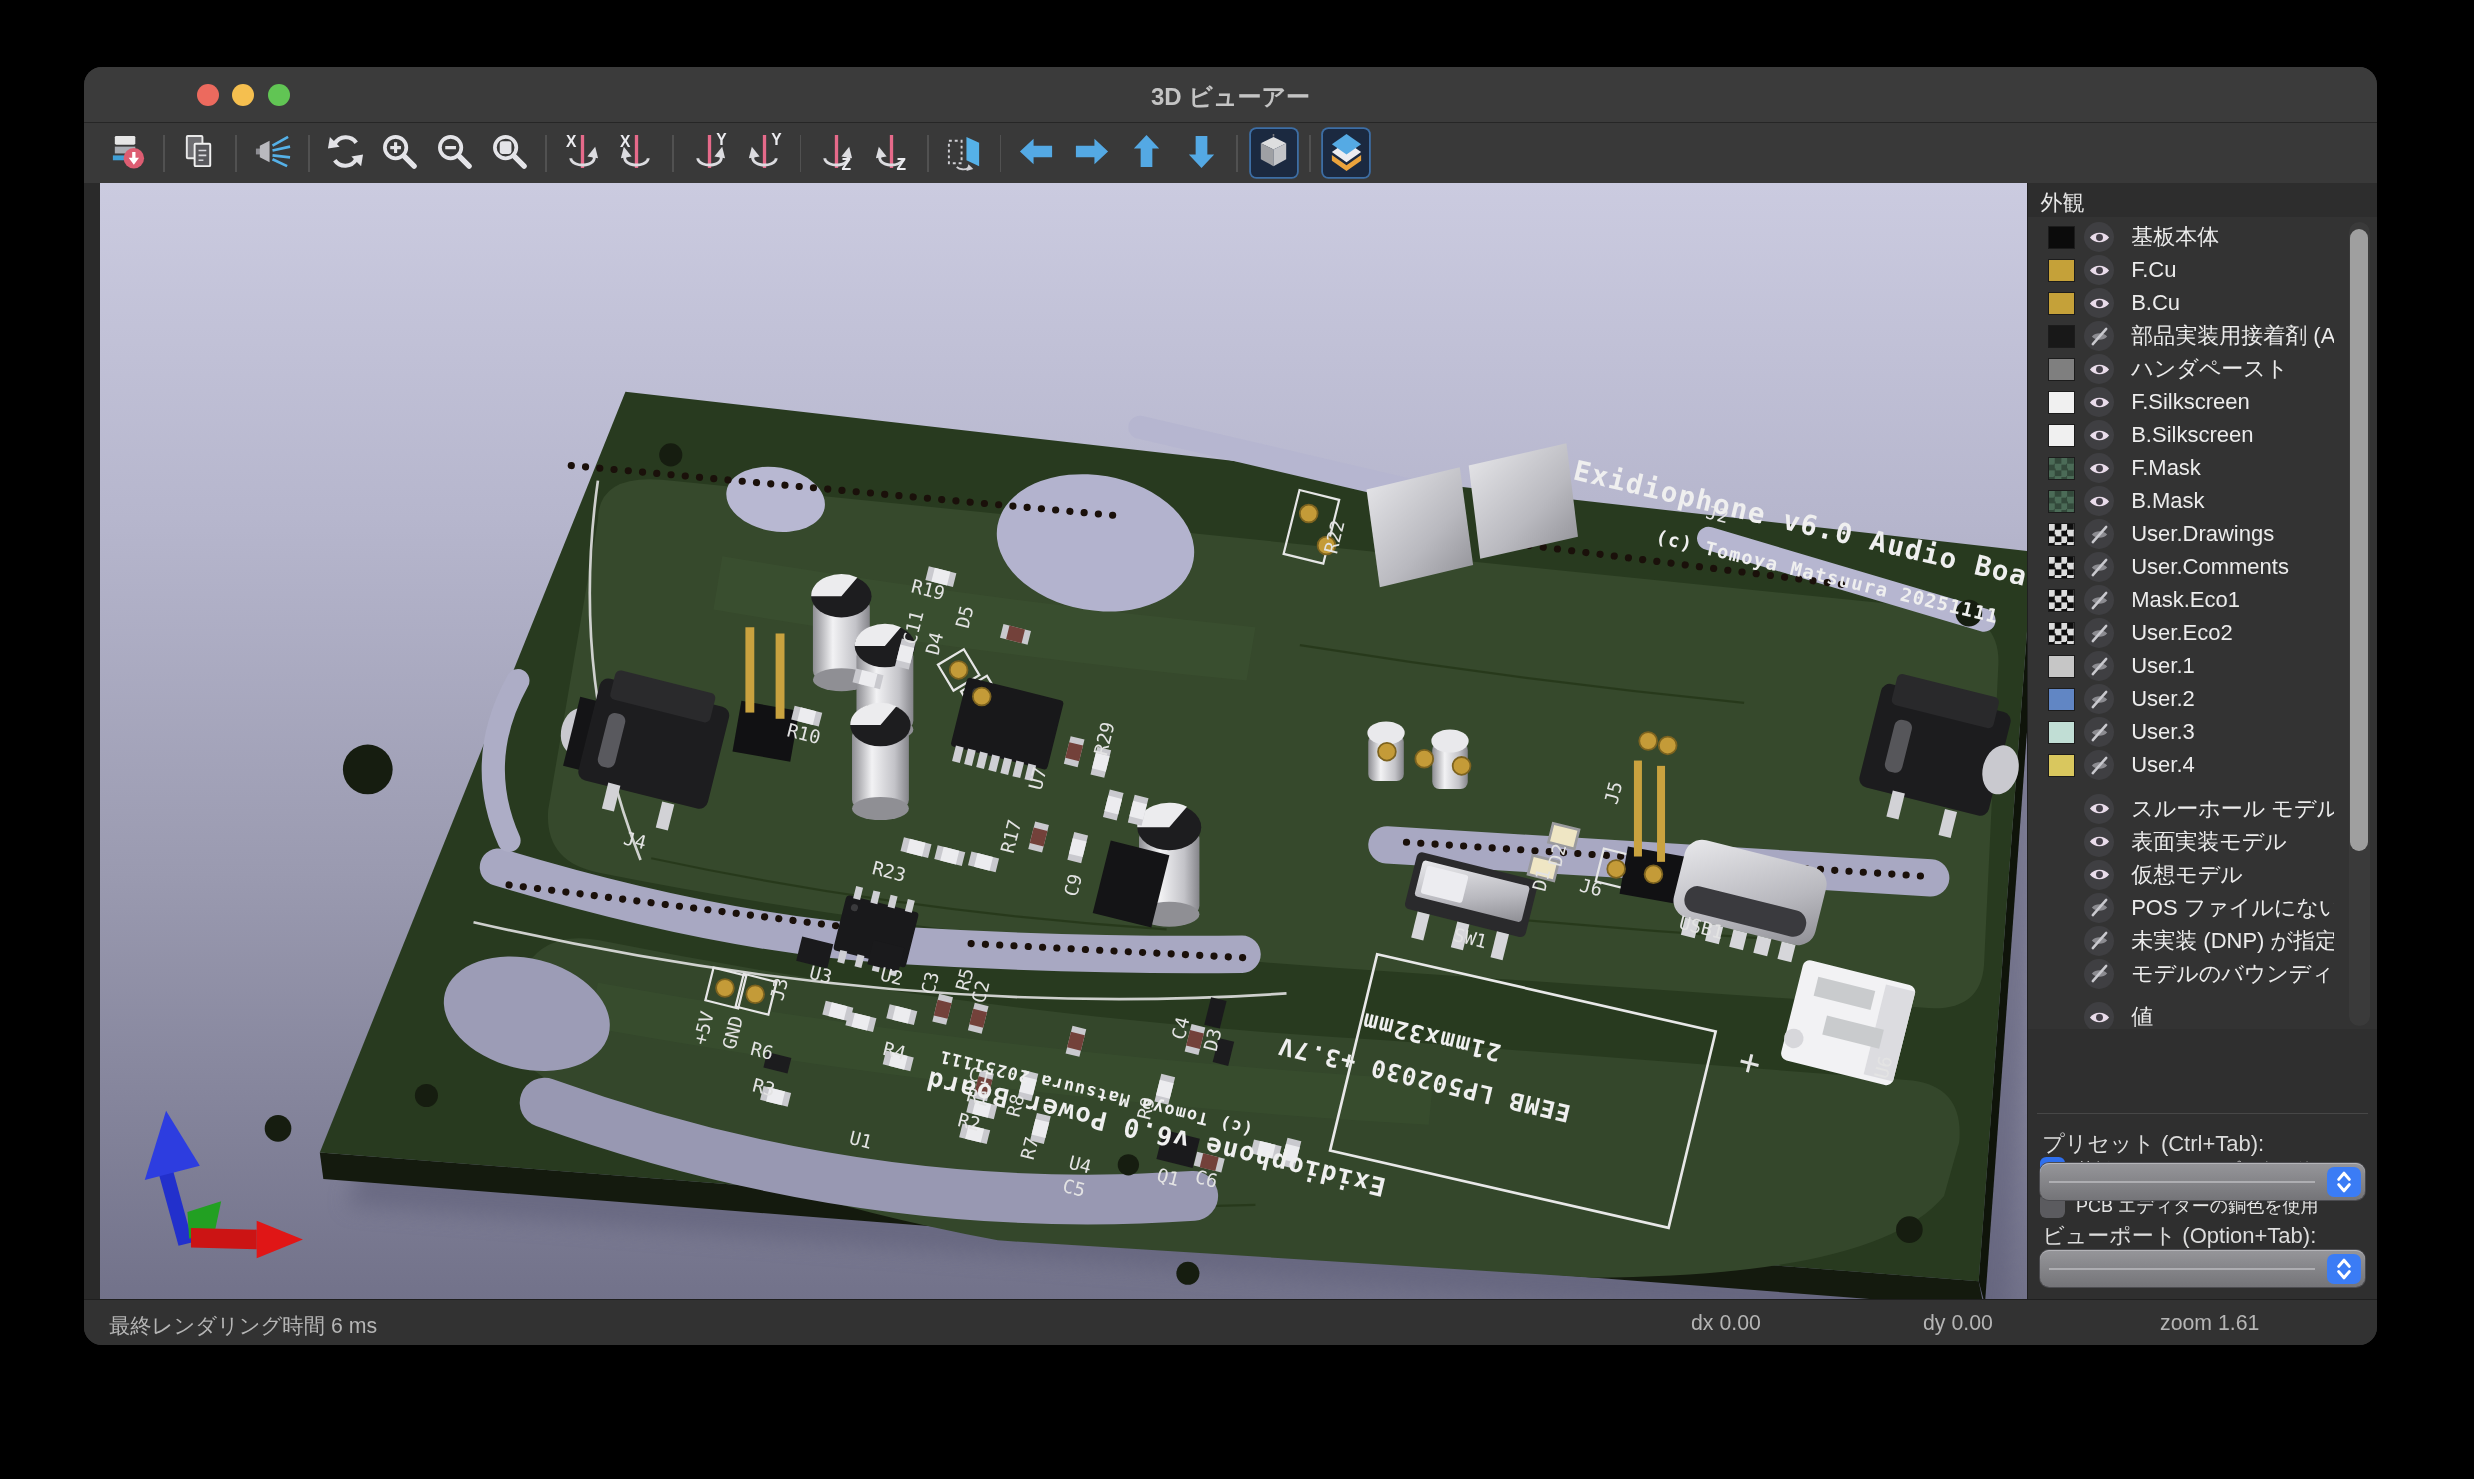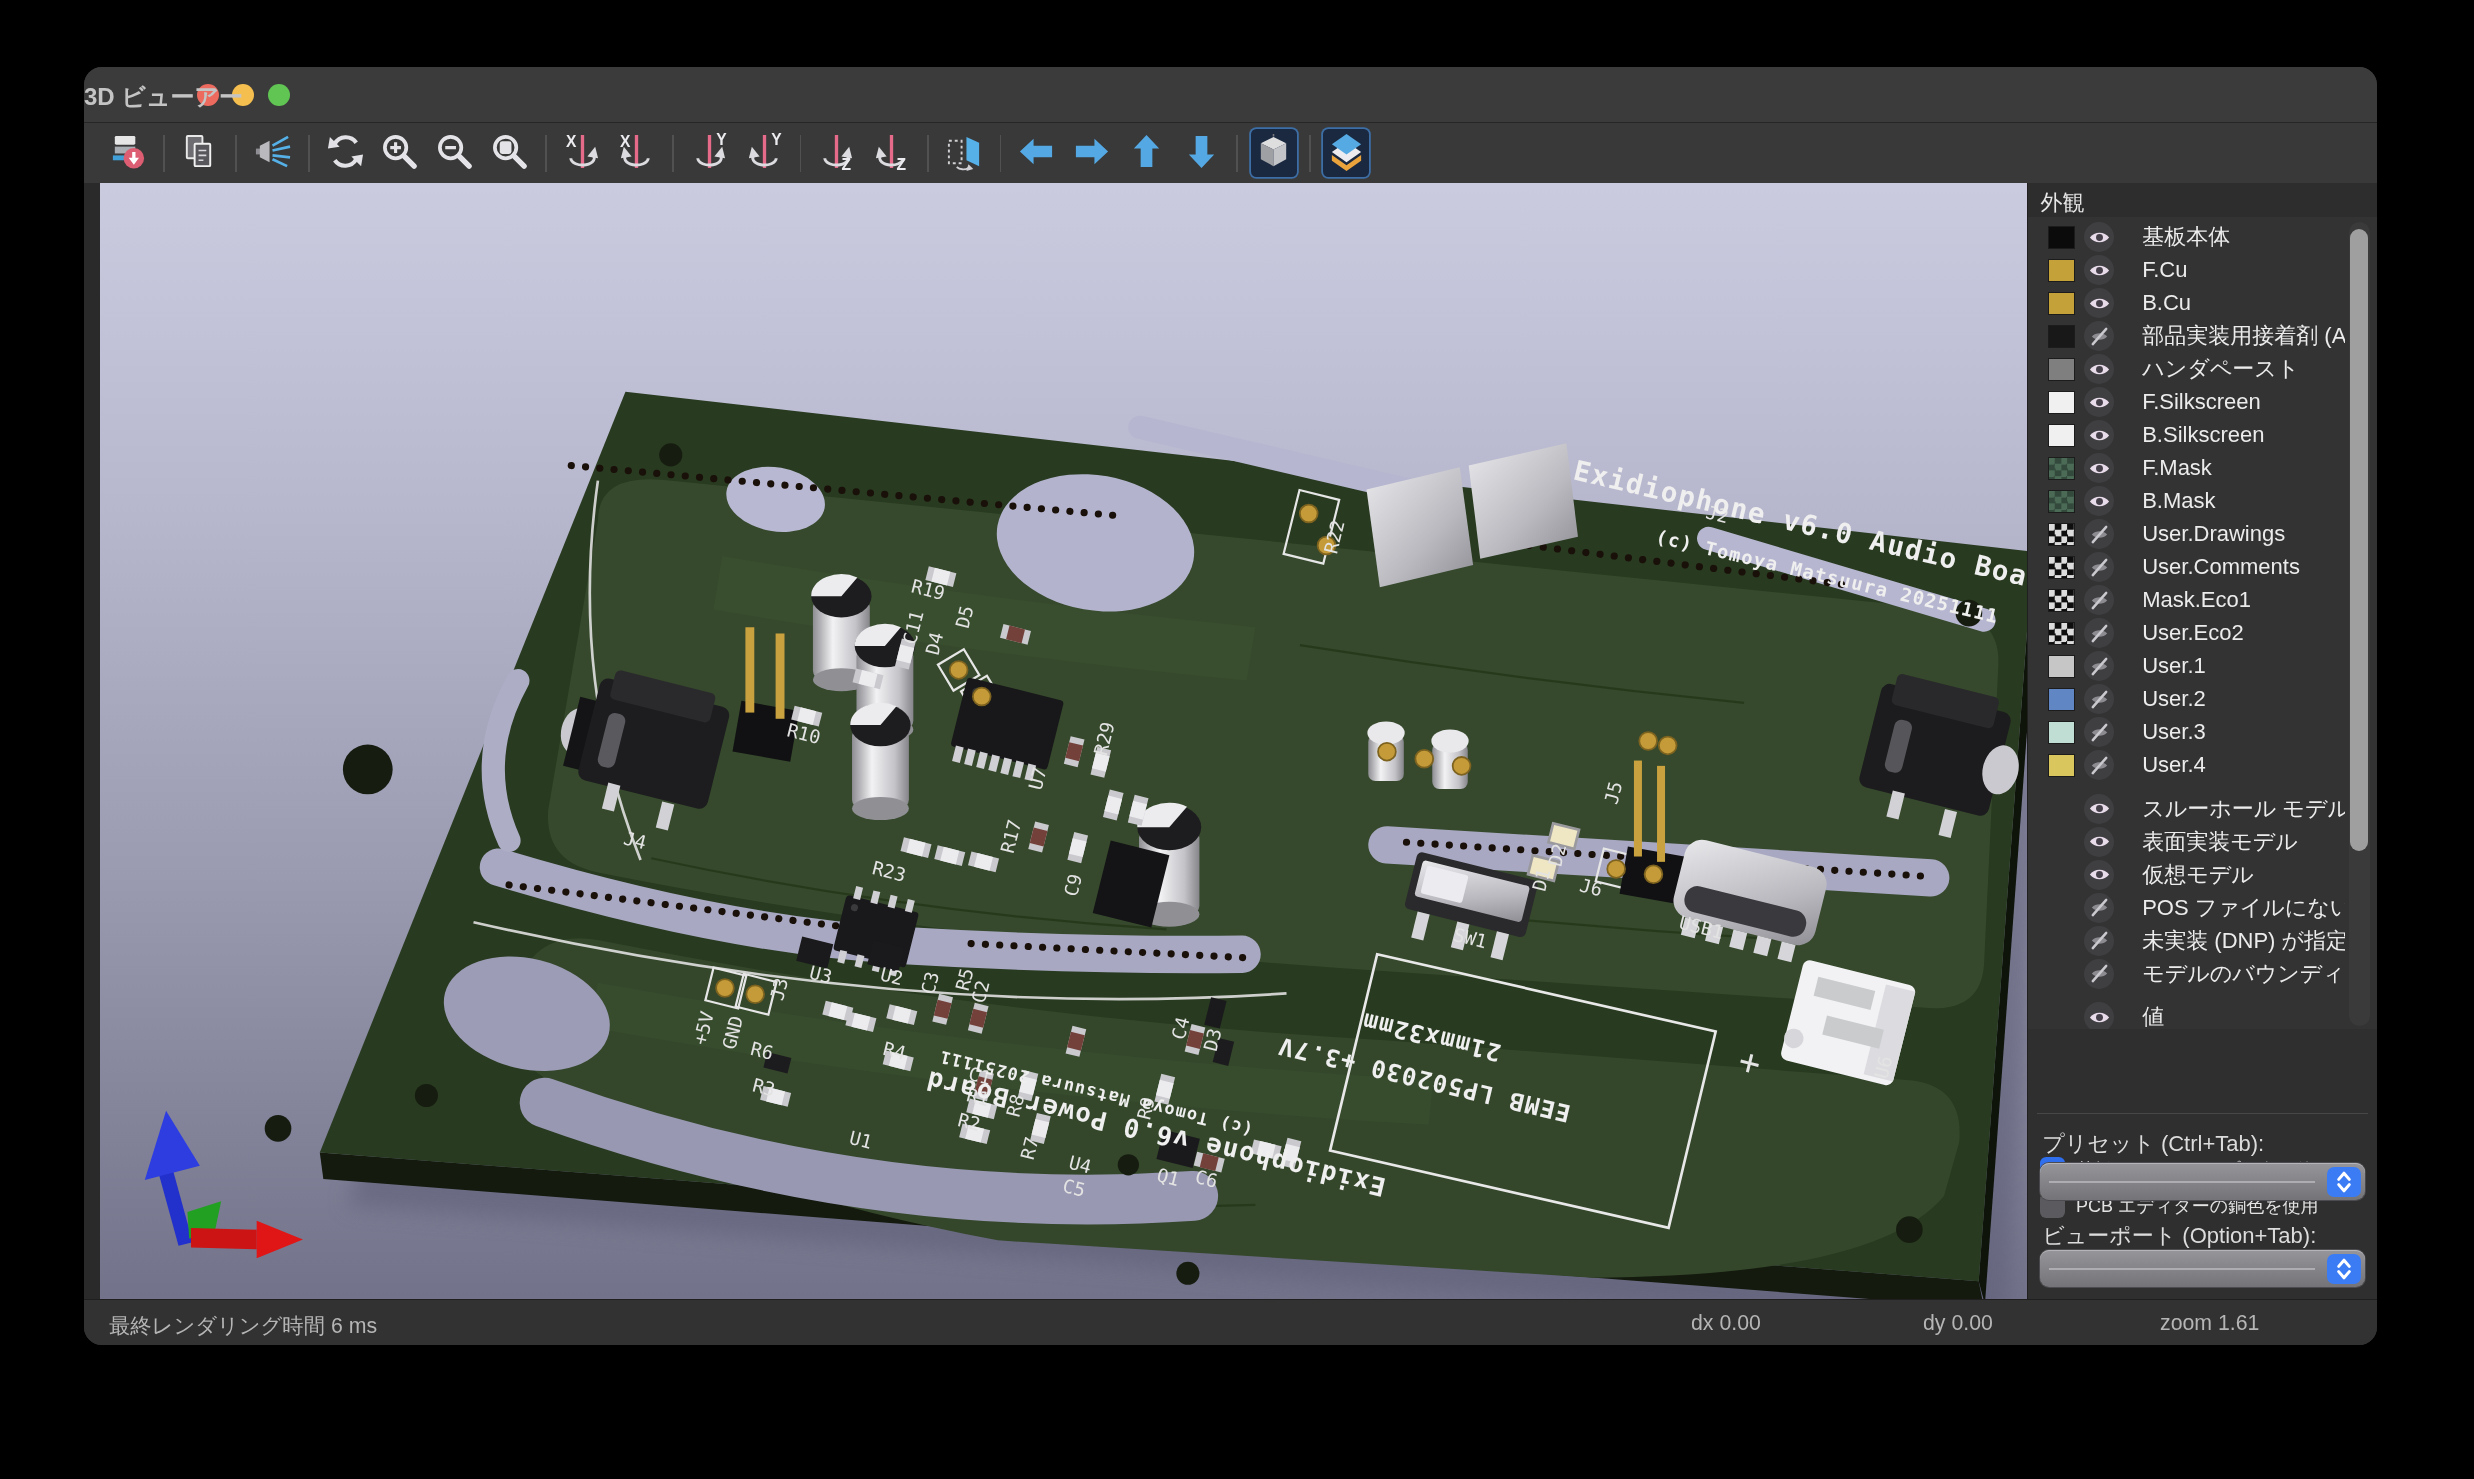--- a/index.html
+++ b/index.html
@@ -4,21 +4,21 @@
 <style>
   html,body{margin:0;padding:0;background:#000;}
   body{width:2475px;height:1479px;position:relative;font-family:"Liberation Sans","DejaVu Sans",sans-serif;overflow:hidden;}
   #window{position:absolute;left:84px;top:67px;width:2293px;height:1278px;background:#353535;border-radius:18px;overflow:hidden;box-shadow:0 0 0 0.9px #000;}
   
   #titlebar{position:absolute;left:0;top:0;width:100%;height:55px;background:#3b3b3b;border-bottom:0.9px solid #262626;}
   .tl{position:absolute;top:17px;width:22px;height:22px;border-radius:50%;}
   #tl-close{left:113px;background:#ec6a5e;}
   #tl-min{left:148px;background:#f5bf4f;}
   #tl-max{left:184px;background:#61c554;}
-  #wtitle{position:absolute;left:0;right:0;top:14.2px;text-align:left;font-size:24px;font-weight:bold;color:#c4c4c4;}
+  #wtitle{position:absolute;left:0;right:0;top:14.2px;text-align:center;font-size:24px;font-weight:bold;color:#c4c4c4;}
   
   #toolbar{position:absolute;left:0;top:56px;width:100%;height:60px;background:#393939;display:flex;align-items:center;padding-left:16px;box-sizing:border-box;}
   .tbtn{width:46px;height:48px;margin:0 4.4px;background:transparent;border:none;padding:2.7px;display:flex;align-items:center;justify-content:center;border-radius:5.3px;}
   .tbtn svg{width:39px;height:39px;}
   .tbtn.sel{background:#1b2940;box-shadow:0 0 0 1.8px #3d6ea5;}
   .tsep{width:1.8px;height:37px;background:#515151;margin:0 8px;}
   
   #content{position:absolute;left:0;top:116px;width:100%;bottom:45px;background:#2a2a2a;}
   #viewport{position:absolute;left:16px;top:0;width:1927px;height:1116px;background:linear-gradient(#cbcbe0 0%,#b6b6cd 30%,#9a9ab0 62%,#72728a 100%);}
   #viewport svg{position:absolute;left:0;top:0;}
@@ -28,21 +28,21 @@
   #sb-header span{position:absolute;left:12.4px;top:5.3px;font-size:22px;color:#e6e6e6;}
   #layer-list{position:absolute;left:0;top:34px;right:0;height:812px;background:#333333;overflow:hidden;padding-top:3.6px;box-sizing:border-box;}
   .lrow{height:33px;display:flex;align-items:center;}
   .lgap{height:10.7px;}
   .swatch{width:27.6px;height:23px;margin-left:19.6px;border:0.9px solid #1c1c1c;box-sizing:border-box;flex:0 0 auto;}
   .swatch.none{visibility:hidden;}
   .checker-bw{background:repeating-conic-gradient(#0e0e0e 0% 25%,#dcdcdc 0% 50%) 0 0/12.4px 12.4px;}
   .checker-green{background:repeating-conic-gradient(#33493b 0% 25%,#4b6b57 0% 50%) 0 0/12.4px 12.4px;}
   .eyebtn{width:30px;height:30px;border-radius:50%;background:#3f3f42;margin-left:9px;border:none;display:flex;align-items:center;justify-content:center;flex:0 0 auto;padding:0;}
   .eyebtn svg{width:23px;height:23px;}
-  .llabel{margin-left:28px;font-size:22px;color:#ececec;white-space:nowrap;overflow:hidden;max-width:203px;text-align:center;}
+  .llabel{margin-left:17px;font-size:22px;color:#ececec;white-space:nowrap;overflow:hidden;max-width:203px;text-align:center;}
   #sb-scroll{position:absolute;right:7.1px;top:39px;width:21.3px;height:804px;background:#3a3a3a;border-radius:10.7px;}
   #sb-thumb{position:absolute;left:1.8px;top:7.1px;width:18px;height:622px;background:#9f9f9f;border-radius:9px;}
   .optrow{position:absolute;left:12.4px;display:flex;align-items:center;}
   .cbox{width:25px;height:25px;border-radius:6.2px;flex:0 0 auto;border:none;padding:0;}
   .cbox.on{background:#2f6fed;color:#fff;font-size:19.6px;font-weight:bold;line-height:25px;}
   .cbox.off{background:#5b5b5f;}
   .optrow span{margin-left:10.7px;font-size:18px;color:#e3e3e3;white-space:nowrap;}
   #sb-sep{position:absolute;left:9px;right:9px;top:930px;height:0.9px;background:#474747;}
   .ddlabel{position:absolute;left:14.2px;font-size:22px;color:#dcdcdc;}
   .dropdown{position:absolute;left:12.4px;right:12.4px;height:37px;border-radius:9px;background:linear-gradient(#96969a,#747478);box-shadow:inset 0 0.9px 0 #b5b5b9,0 0 0 0.9px #4c4c50;border:none;}

